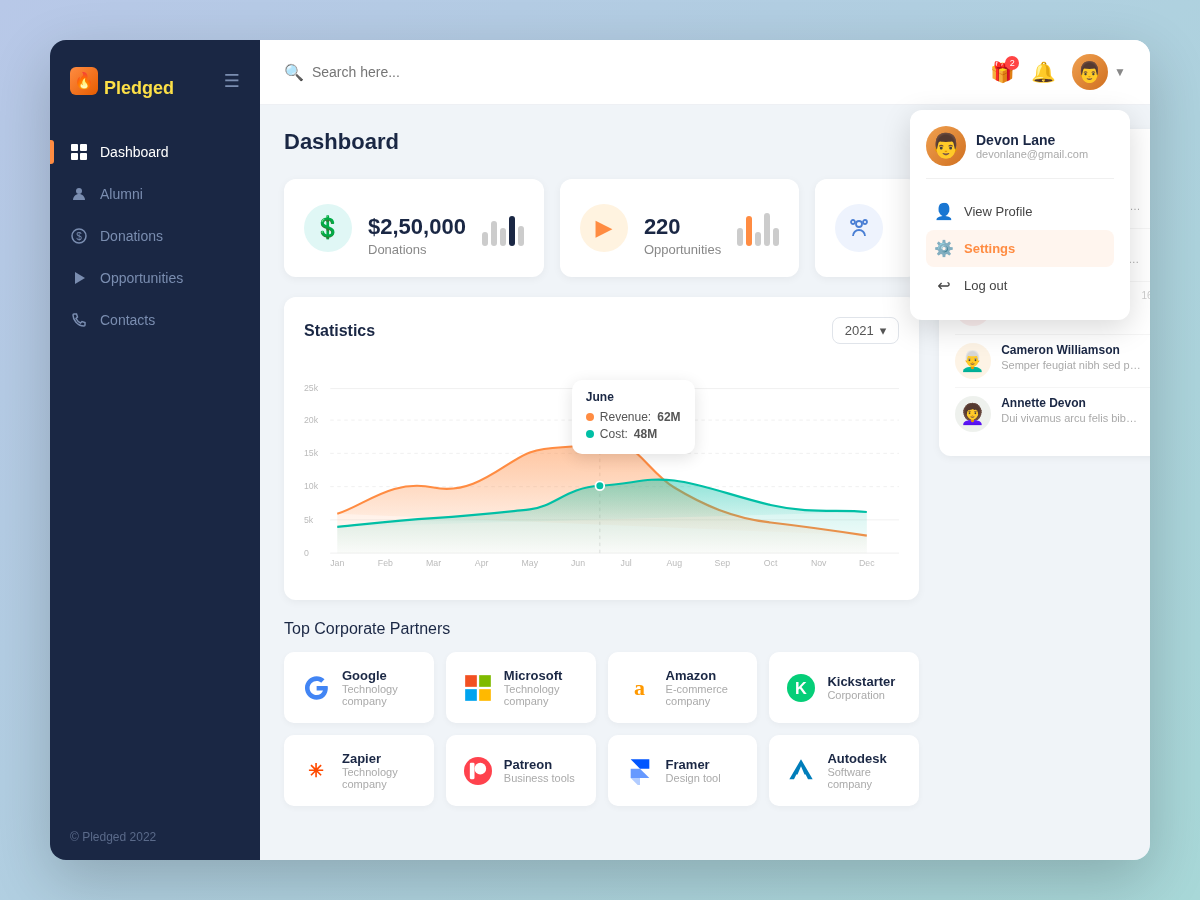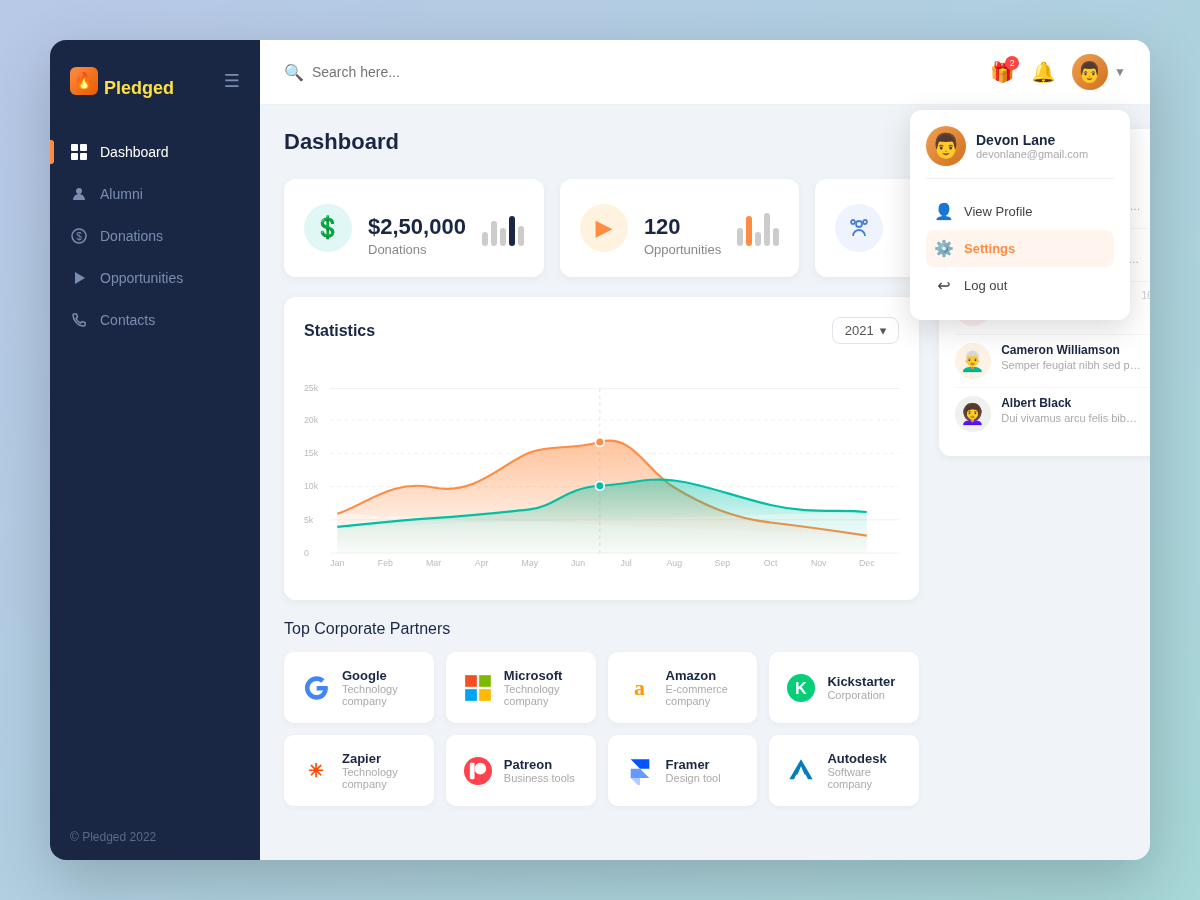--- a/index.html
+++ b/index.html
@@ -600,21 +600,21 @@
               <div class="mini-bar" style="height:25px;background:#ccc;"></div>
               <div class="mini-bar" style="height:18px;background:#ccc;"></div>
               <div class="mini-bar" style="height:30px;background:#1a2744;"></div>
               <div class="mini-bar" style="height:20px;background:#ccc;"></div>
             </div>
           </div>
 
           <div class="stat-card">
             <div class="stat-icon orange">▶</div>
             <div class="stat-content">
-              <div class="stat-value">120</div>
+              <div class="stat-value">220</div>
               <div class="stat-label">Opportunities</div>
             </div>
             <div class="stat-mini-chart">
               <div class="mini-bar" style="height:18px;background:#ccc;"></div>
               <div class="mini-bar" style="height:30px;background:#ff8c42;"></div>
               <div class="mini-bar" style="height:14px;background:#ccc;"></div>
               <div class="mini-bar" style="height:33px;background:#ccc;"></div>
               <div class="mini-bar" style="height:18px;background:#ccc;"></div>
             </div>
           </div>
@@ -690,20 +690,33 @@
 
               <circle cx="338" cy="68" r="5" fill="#ff8c42" stroke="white" stroke-width="2"></circle>
 
               <path d="M38,165 C70,162 100,158 148,155 C196,152 230,148 258,145 C286,142 300,120 338,118 C376,116 390,108 423,112 C456,116 490,130 533,140 C576,150 610,145 643,148" fill="url(#tealGrad)" stroke="none"></path>
               <path d="M38,165 C70,162 100,158 148,155 C196,152 230,148 258,145 C286,142 300,120 338,118 C376,116 390,108 423,112 C456,116 490,130 533,140 C576,150 610,145 643,148 L643,195 L38,195 Z" fill="url(#tealGrad)"></path>
               <path d="M38,165 C70,162 100,158 148,155 C196,152 230,148 258,145 C286,142 300,120 338,118 C376,116 390,108 423,112 C456,116 490,130 533,140 C576,150 610,145 643,148" fill="none" stroke="#00bfa5" stroke-width="2.5"></path>
 
               <circle cx="338" cy="118" r="5" fill="#00bfa5" stroke="white" stroke-width="2"></circle>
             </svg>
             
+            <div class="chart-tooltip">
+              <div class="tooltip-title">June</div>
+              <div class="tooltip-row">
+                <div class="dot" style="background:#ff8c42;"></div>
+                <span>Revenue:</span>
+                <strong>62M</strong>
+              </div>
+              <div class="tooltip-row">
+                <div class="dot" style="background:#00bfa5;"></div>
+                <span>Cost:</span>
+                <strong>48M</strong>
+              </div>
+            </div>
           </div>
         </div>
 
         <div>
           <h2 class="section-title">Top Corporate Partners</h2>
           <div class="partners-grid" id="partners-grid">
               <div class="partner-card">
     <div class="partner-logo">
       <svg viewBox="0 0 24 24" width="28" height="28">
                     <path d="M12.545 10.239v3.821h5.445c-.712 2.315-2.647 3.972-5.445 3.972-3.332 0-6.033-2.701-6.033-6.032s2.701-6.032 6.033-6.032c1.498 0 2.866.549 3.921 1.453l2.814-2.814C17.503 2.988 15.139 2 12.545 2 7.021 2 2.543 6.477 2.543 12s4.478 10 10.002 10c8.396 0 10.249-7.85 9.426-11.748l-9.426-.013z" fill="#4285F4"></path>
@@ -834,21 +847,21 @@
     <div class="conv-avatar" style="background:#f0a03020;">👨‍🦳</div>
     <div class="conv-content">
       <div class="conv-name">Cameron Williamson</div>
       <div class="conv-msg">Semper feugiat nibh sed pulvinar</div>
     </div>
 
   </div>
               <div class="conv-item">
     <div class="conv-avatar" style="background:#7a907020;">👩‍🦱</div>
     <div class="conv-content">
-      <div class="conv-name">Albert Black</div>
+      <div class="conv-name">Annette Devon</div>
       <div class="conv-msg">Dui vivamus arcu felis bibendum</div>
     </div>
 
   </div>
             </div>
         </div>
       </div>
     </div>
   </div>
 </div>

